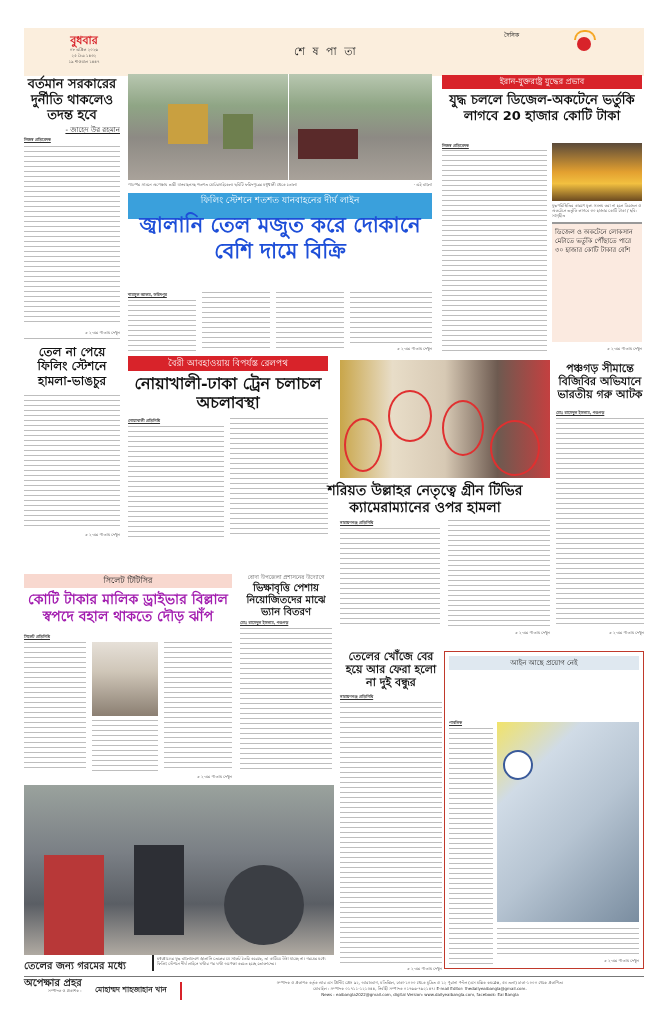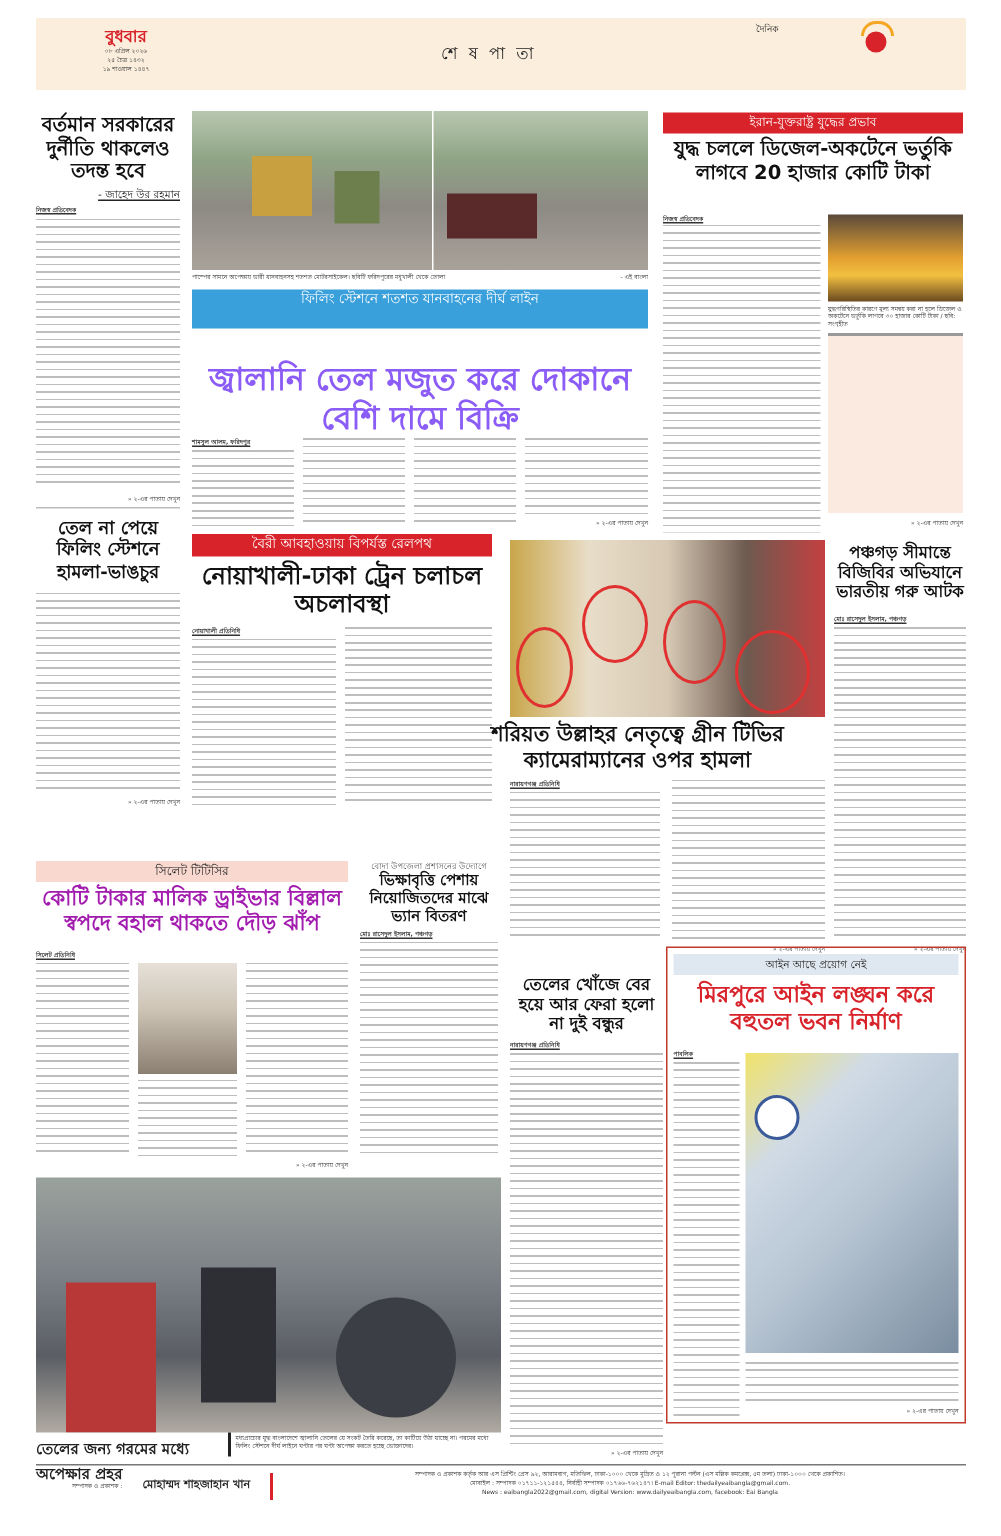--- a/index.html
+++ b/index.html
@@ -1,19 +1,19 @@
 <!DOCTYPE html>
 <html><head>
 <meta charset="utf-8">
 <style>
   * { box-sizing: border-box; margin: 0; padding: 0; }
   html, body { width: 667px; height: 1024px; background: #ffffff; overflow: hidden; }
   body { font-family: "DejaVu Sans", sans-serif; color: #111; position: relative; }
   .abs { position: absolute; }
-  .masthead { left: 24px; top: 12px; width: 620px; height: 48px; background: #fbeedd; }
+  .masthead { left: 24px; top: 28px; width: 620px; height: 48px; background: #fbeedd; }
   .day { left: 30px; top: 4px; width: 60px; text-align: center; color: #d8232a; font-size: 11px; font-weight: bold; }
   .dates { left: 30px; top: 19px; width: 60px; text-align: center; font-size: 4px; line-height: 6px; color: #333; }
   .pagename { left: 270px; top: 15px; font-size: 11px; letter-spacing: 2px; color: #222; }
   .logo-small { left: 480px; top: 2px; font-size: 6px; color: #222; }
   .logo { left: 478px; top: 8px; font-size: 28px; font-weight: bold; color: #111; letter-spacing: -1px; font-family: "DejaVu Serif", serif; }
   .logo-dot { left: 553px; top: 9px; width: 14px; height: 14px; border-radius: 50%; background: #d8232a; }
   .logo-arc { left: 550px; top: 2px; width: 22px; height: 10px; border: 2px solid #f5a623; border-bottom: none; border-radius: 12px 12px 0 0; }
 
   .headline { font-weight: bold; text-align: center; line-height: 1.2; }
   .byline { font-size: 4px; font-weight: bold; text-decoration: underline; color: #333; }
@@ -52,35 +52,36 @@
 
 <div class="abs photo" style="left:128px;top:74px;width:304px;height:106px;background:linear-gradient(180deg,#b8c7b0 0%,#8fa585 30%,#8d8a84 60%,#a9a29a 100%);">
   <div class="abs" style="left:40px;top:30px;width:40px;height:40px;background:#c9a040;"></div>
   <div class="abs" style="left:95px;top:40px;width:30px;height:35px;background:#6e7f4e;"></div>
   <div class="abs" style="left:160px;top:0;width:1px;height:106px;background:#fff;"></div>
   <div class="abs" style="left:170px;top:55px;width:60px;height:30px;background:#5a2a2a;"></div>
 </div>
 <div class="abs caption" style="left:128px;top:182px;width:250px;">পাম্পের সামনে অপেক্ষায় ভারী যানবাহনসহ শতশত মোটরসাইকেল। ছবিটি ফরিদপুরের মধুখালী থেকে তোলা</div>
 <div class="abs caption" style="left:400px;top:182px;width:32px;text-align:right;">- এই বাংলা</div>
 <div class="abs" style="left:128px;top:193px;width:304px;height:26px;background:#3aa0dc;color:#fff;font-size:9px;text-align:center;line-height:15px;">ফিলিং স্টেশনে শতশত যানবাহনের দীর্ঘ লাইন</div>
-<div class="abs headline" style="left:128px;top:212px;width:304px;font-size:21px;color:#8b5cf6;line-height:1.25;margin-top:28px;">জ্বালানি তেল মজুত করে দোকানে বেশি দামে বিক্রি</div>
+<div class="abs headline" style="left:128px;top:212px;width:304px;font-size:21px;color:#1d4ed8;line-height:1.25;">জ্বালানি তেল মজুত করে দোকানে বেশি দামে বিক্রি</div>
 <div class="abs byline" style="left:128px;top:292px;">শামসুল আলম, ফরিদপুর</div>
 <div class="abs textlines" style="left:128px;top:300px;width:68px;height:52px;"></div>
 <div class="abs textlines" style="left:202px;top:292px;width:68px;height:60px;"></div>
 <div class="abs textlines" style="left:276px;top:292px;width:68px;height:60px;"></div>
 <div class="abs textlines" style="left:350px;top:292px;width:82px;height:52px;"></div>
 <div class="abs cont" style="left:350px;top:346px;width:82px;">» ২-এর পাতায় দেখুন</div>
 
 <div class="abs" style="left:442px;top:75px;width:200px;height:14px;background:#d8232a;color:#fff;font-size:8px;text-align:center;line-height:14px;">ইরান-যুক্তরাষ্ট্র যুদ্ধের প্রভাব</div>
 <div class="abs headline" style="left:442px;top:92px;width:200px;font-size:13px;">যুদ্ধ চললে ডিজেল-অকটেনে ভর্তুকি লাগবে 20 হাজার কোটি টাকা</div>
 <div class="abs byline" style="left:442px;top:143px;">নিজস্ব প্রতিবেদক</div>
 <div class="abs textlines" style="left:442px;top:150px;width:105px;height:205px;"></div>
 <div class="abs photo" style="left:552px;top:143px;width:90px;height:58px;background:linear-gradient(180deg,#5a4a3a 0%,#e3a030 50%,#f2c040 70%,#6b4a20 100%);"></div>
 <div class="abs caption" style="left:552px;top:203px;width:90px;line-height:5px;">যুদ্ধপরিস্থিতির কারণে মূল্য সমন্বয় করা না হলে ডিজেল ও অকটেনে ভর্তুকি লাগবে ৩০ হাজার কোটি টাকা / ছবি: সংগৃহীত</div>
 <div class="abs" style="left:552px;top:222px;width:90px;height:120px;background:#fbeae0;border-top:2px solid #999;">
+  <div style="padding:4px 3px;font-size:6.5px;line-height:9px;color:#222;">ডিজেল ও অকটেনে লোকসান মেটাতে ভর্তুকি পৌঁছাতে পারে ৩০ হাজার কোটি টাকার বেশি</div>
 </div>
 <div class="abs cont" style="left:552px;top:346px;width:90px;">» ২-এর পাতায় দেখুন</div>
 
 <div class="abs" style="left:128px;top:356px;width:200px;height:15px;background:#d8232a;color:#fff;font-size:9px;text-align:center;line-height:15px;">বৈরী আবহাওয়ায় বিপর্যস্ত রেলপথ</div>
 <div class="abs headline" style="left:128px;top:374px;width:200px;font-size:16px;">নোয়াখালী-ঢাকা ট্রেন চলাচল অচলাবস্থা</div>
 <div class="abs byline" style="left:128px;top:418px;">নোয়াখালী প্রতিনিধি</div>
 <div class="abs textlines" style="left:128px;top:426px;width:96px;height:112px;"></div>
 <div class="abs textlines" style="left:230px;top:418px;width:98px;height:120px;"></div>
 
 <div class="abs photo" style="left:340px;top:360px;width:210px;height:118px;background:linear-gradient(90deg,#c9a64a 0%,#e8ddc8 25%,#d7c9b4 50%,#6d5a50 75%,#c44040 100%);">
@@ -112,23 +113,22 @@
 <div class="abs" style="left:240px;top:574px;width:92px;font-size:5.5px;color:#555;text-align:center;">বোদা উপজেলা প্রশাসনের উদ্যোগে</div>
 <div class="abs headline" style="left:240px;top:582px;width:92px;font-size:10px;">ভিক্ষাবৃত্তি পেশায় নিয়োজিতদের মাঝে ভ্যান বিতরণ</div>
 <div class="abs byline" style="left:240px;top:620px;">মোঃ রাসেদুল ইসলাম, পঞ্চগড়</div>
 <div class="abs textlines" style="left:240px;top:628px;width:92px;height:144px;"></div>
 
 <div class="abs headline" style="left:340px;top:650px;width:102px;font-size:11px;">তেলের খোঁজে বের হয়ে আর ফেরা হলো না দুই বন্ধুর</div>
 <div class="abs byline" style="left:340px;top:694px;">নারায়ণগঞ্জ প্রতিনিধি</div>
 <div class="abs textlines" style="left:340px;top:702px;width:102px;height:262px;"></div>
 <div class="abs cont" style="left:340px;top:966px;width:102px;">» ২-এর পাতায় দেখুন</div>
 
-<div class="abs" style="left:444px;top:631px;width:200px;height:318px;border:1px solid #c0392b;">
+<div class="abs" style="left:444px;top:651px;width:200px;height:318px;border:1px solid #c0392b;">
   <div class="abs" style="left:4px;top:4px;width:190px;height:14px;background:#dfe8f0;font-size:7px;text-align:center;line-height:14px;color:#222;">আইন আছে প্রয়োগ নেই</div>
-  <div class="abs headline" style="left:4px;top:22px;width:190px;font-size:15px;color:#d8232a;">মিরপুরে আইন লঙ্ঘন করে বহুতল ভবন নির্মাণ</div>
   <div class="abs byline" style="left:4px;top:68px;">পাবলিক</div>
   <div class="abs textlines" style="left:4px;top:76px;width:44px;height:236px;"></div>
   <div class="abs photo" style="left:52px;top:70px;width:142px;height:200px;background:linear-gradient(135deg,#f1e36a 0%,#d0dbe6 25%,#b6c4d2 55%,#7a8da0 100%);">
     <div class="abs" style="left:6px;top:28px;width:30px;height:30px;border-radius:50%;background:#ffffff;border:2px solid #3a5a9a;"></div>
   </div>
   <div class="abs textlines" style="left:52px;top:276px;width:142px;height:30px;"></div>
   <div class="abs cont" style="left:100px;top:306px;width:94px;">» ২-এর পাতায় দেখুন</div>
 </div>
 
 <div class="abs photo" style="left:24px;top:785px;width:310px;height:170px;background:linear-gradient(180deg,#9aa29d 0%,#7a7f85 40%,#5a5e64 70%,#b0aaa2 100%);">

